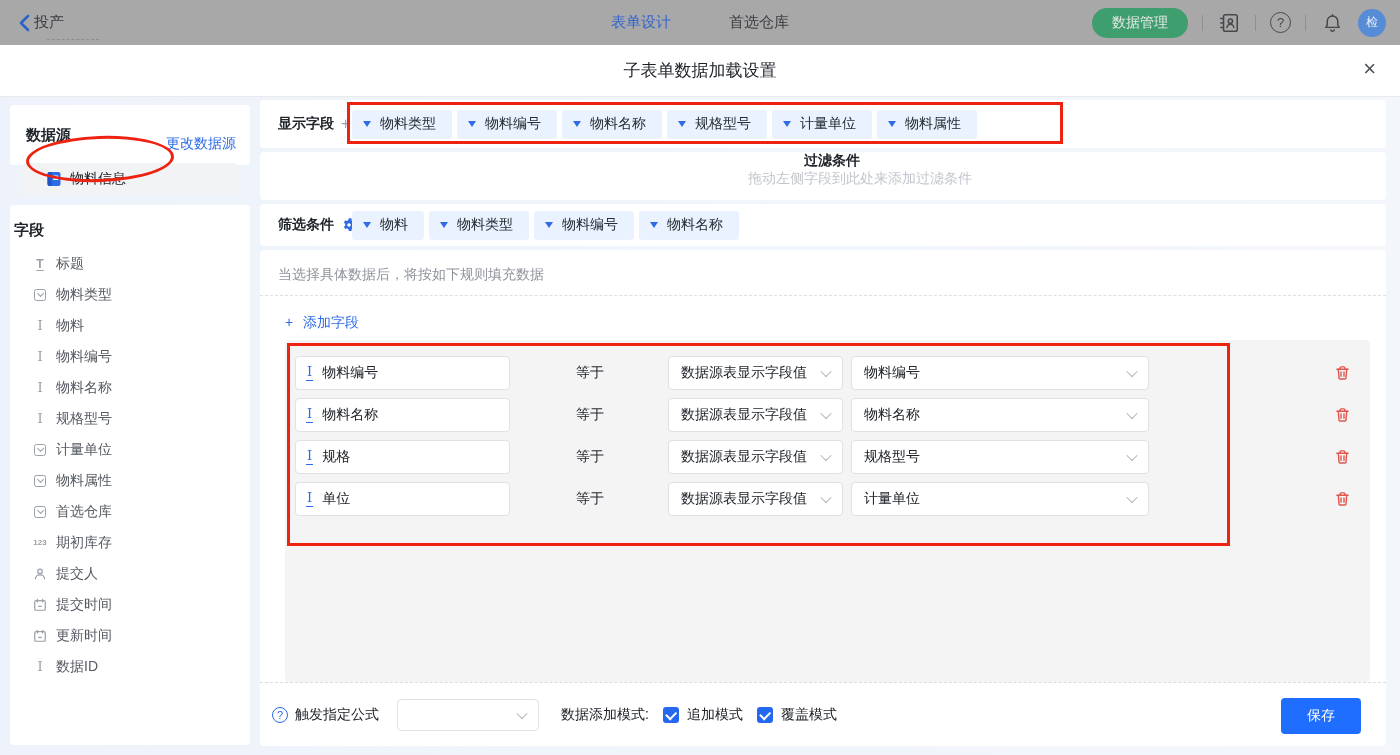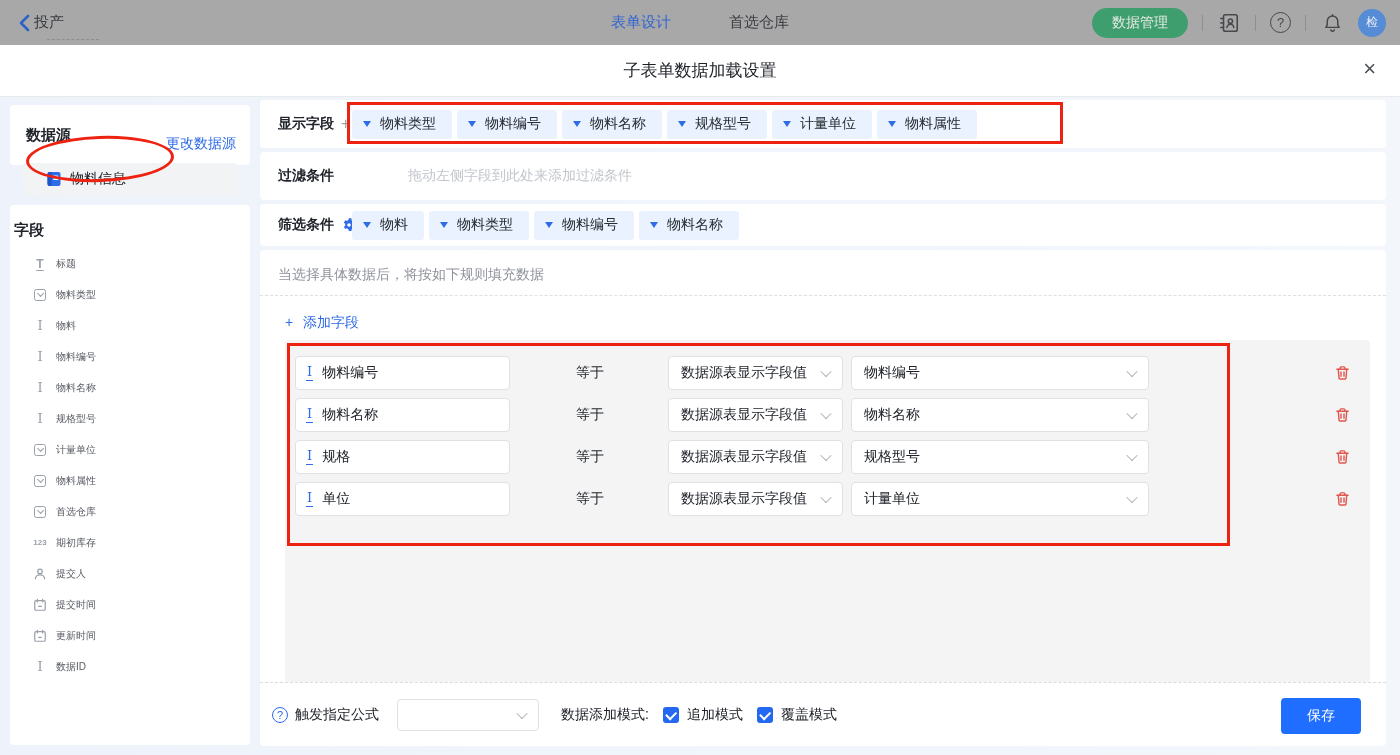--- a/index.html
+++ b/index.html
@@ -35,33 +35,33 @@
   .ds-card { left:10px; top:8px; width:240px; height:60px; }
   .ds-head { display:flex; align-items:center; justify-content:space-between; padding:12px 14px 8px 16px; }
   .panel-title { font-size:15px; font-weight:700; color:#20242b; }
   .link { font-size:14px; color:#2e6be6; cursor:pointer;margin-top:18px; }
   .ds-item { margin:2px 12px 0 12px; height:32px; background:#f1f3f5; border-radius:4px; display:flex; align-items:center; padding-left:24px; gap:8px; cursor:pointer; }
   .ds-item-label { font-size:14px; color:#20242b; }
 
   .fields-card { left:10px; top:108px; width:240px; height:540px; }
   .fields-card .panel-title { display:block; padding:16px 16px 8px 4px; }
   .field-item { height:31px; display:flex; align-items:center; padding-left:22px; cursor:grab; }
-  .field-label { font-size:10px; color:#565a62; margin-left:8px; }
+  .field-label { font-size:14px; color:#565a62; margin-left:8px; }
   .ficon { display:none; width:16px; height:16px; align-items:center; justify-content:center; color:#9aa0a8; }
   .type-heading .ficon.heading, .type-select .ficon.select, .type-text .ficon.text,
   .type-number .ficon.number, .type-user .ficon.user, .type-date .ficon.date { display:flex; }
   .ficon.heading { font-size:12px; font-weight:700; text-decoration:underline; text-underline-offset:2px; }
   .ficon.text { font-family:"DejaVu Serif",serif; font-size:13px; }
   .ficon.number { font-size:8px; font-weight:700; letter-spacing:0; }
   .sel-box { position:relative; width:12px; height:12px; border:1.3px solid #9aa0a8; border-radius:2.5px; }
   .sel-box::after { content:""; position:absolute; left:2.6px; top:1.6px; width:4.2px; height:4.2px; border-right:1.3px solid #9aa0a8; border-bottom:1.3px solid #9aa0a8; transform:rotate(45deg); }
 
   
   .cardA { left:260px; top:3px;  width:1126px; height:48px; }
-  .cardB { left:260px; top:55px; width:1126px; height:48px; }
+  .cardB { left:260px; top:55px; width:1126px; height:48px;flex-direction:column; }
   .cardC { left:260px; top:107px; width:1126px; height:42px; }
   .cardD { left:260px; top:153px; width:1126px; height:496px; }
   .row-label { font-size:14px; font-weight:700; color:#20242b; }
   .cardA, .cardB, .cardC { display:flex; align-items:center; }
   .cardA .row-label, .cardB .row-label, .cardC .row-label { margin-left:18px; }
   .plus-gray { color:#9aa0a6; font-size:16px; margin-left:7px; font-weight:400; }
   .chips { position:absolute; left:92px; top:0; height:100%; display:flex; align-items:center; }
   .chip { display:inline-flex; align-items:center; height:29px; padding:0 16px 0 11px; background:#e9f2fe; border-radius:3px; margin-right:5px; cursor:pointer; }
   .chip-tri { width:0; height:0; border-left:4.5px solid transparent; border-right:4.5px solid transparent; border-top:6px solid #2e6be6; margin-right:9px; }
   .chip-label { font-size:14px; color:#272c33; }

